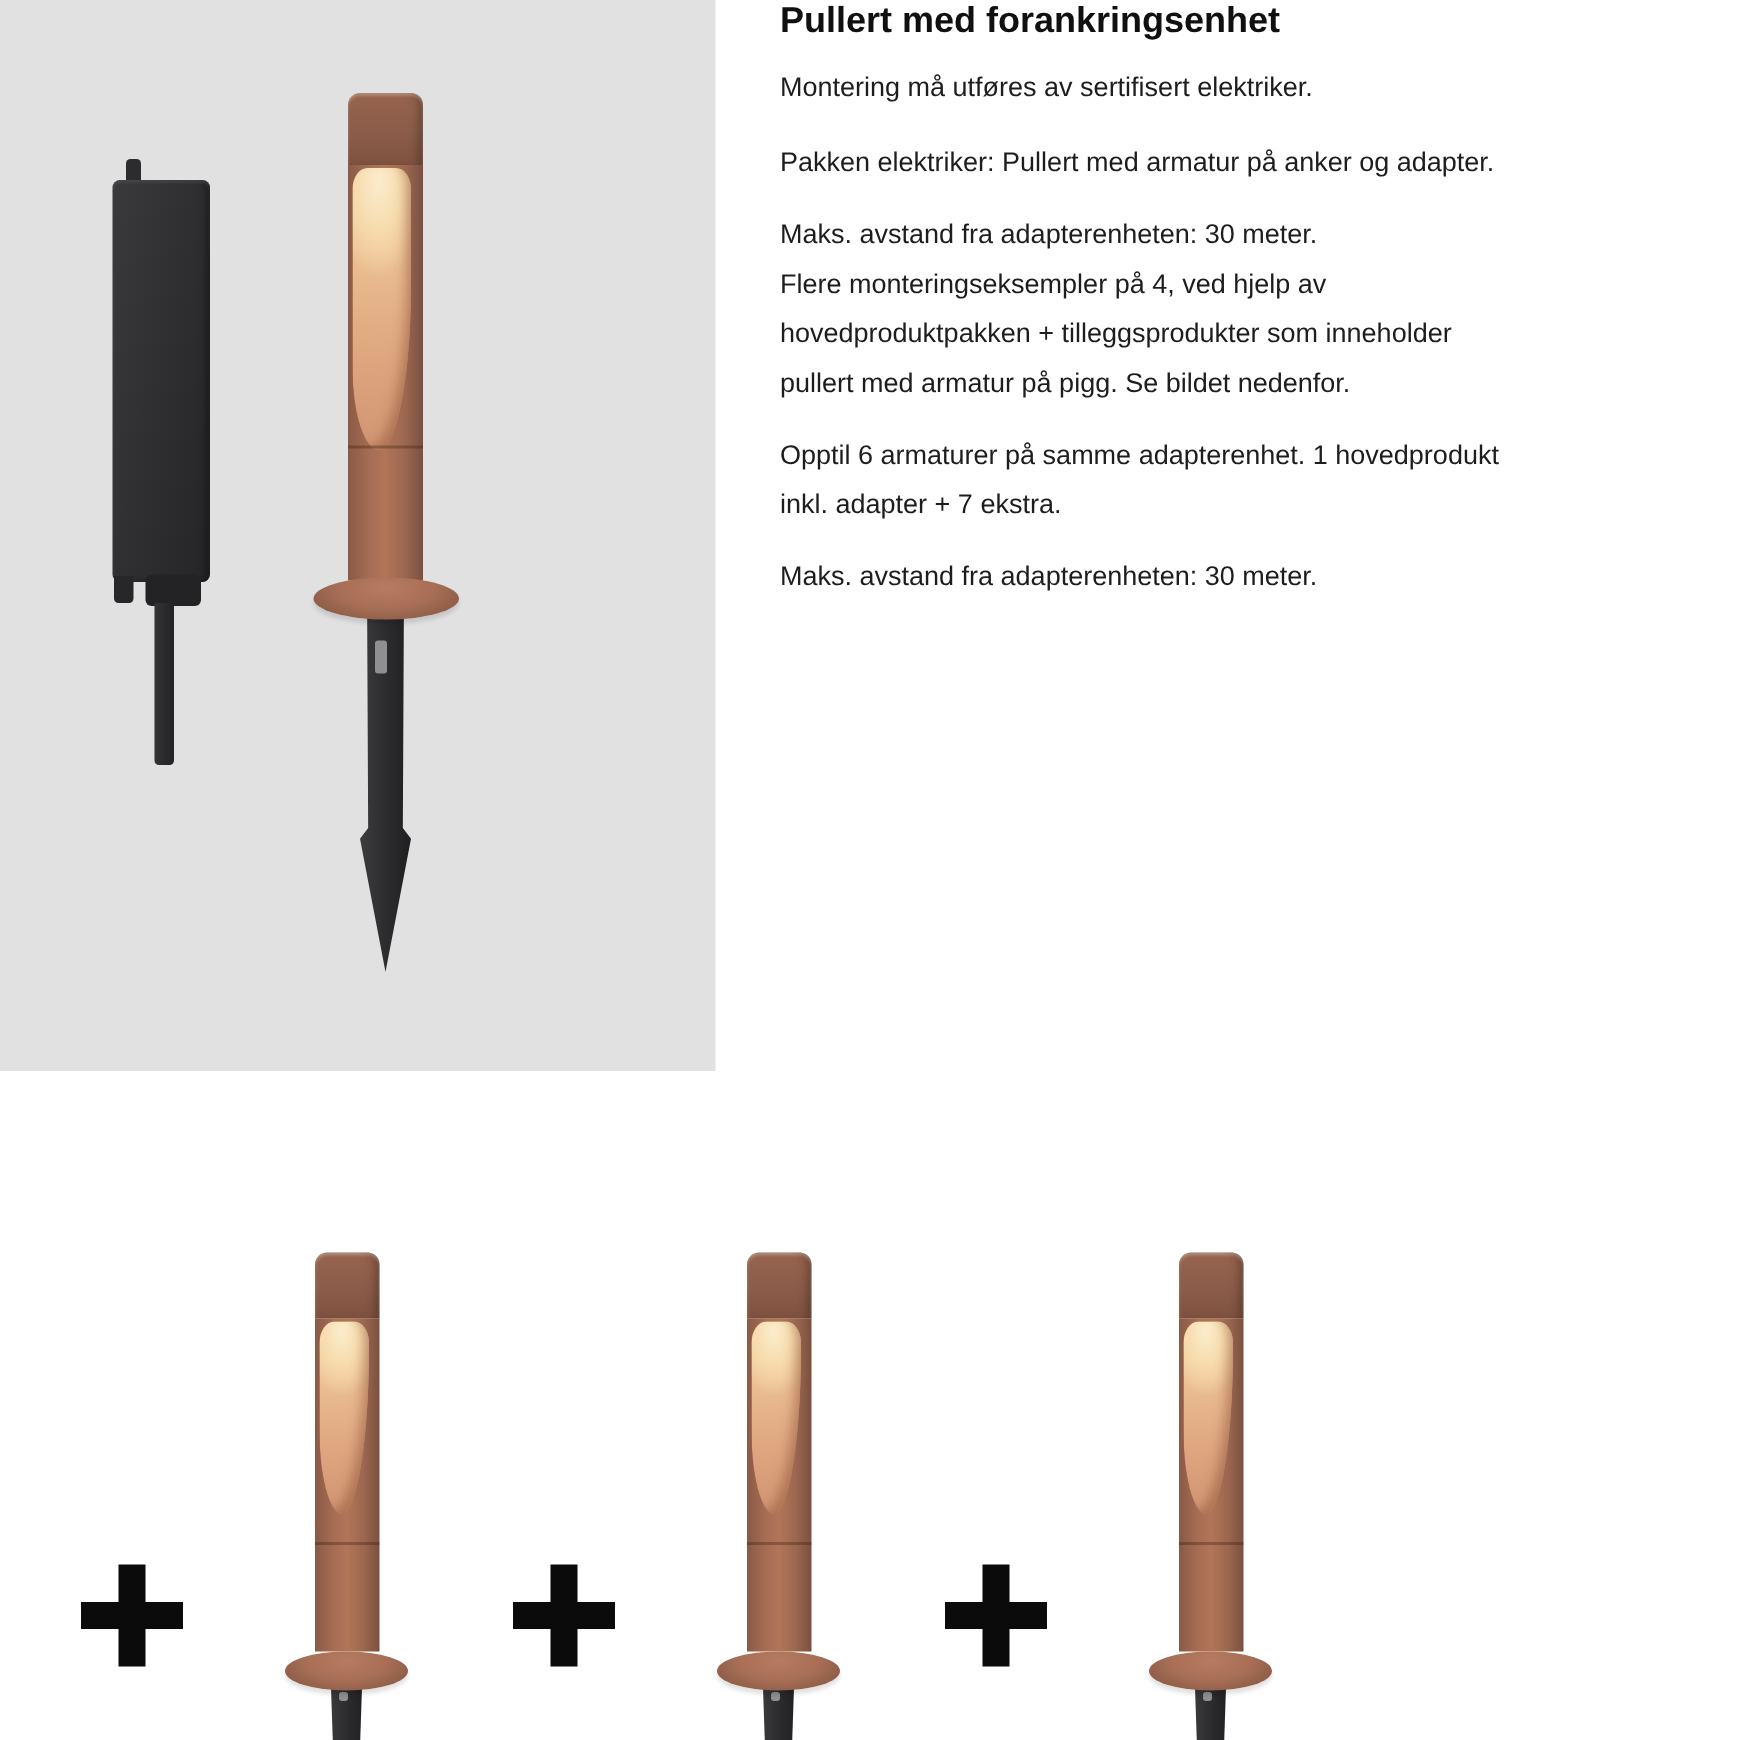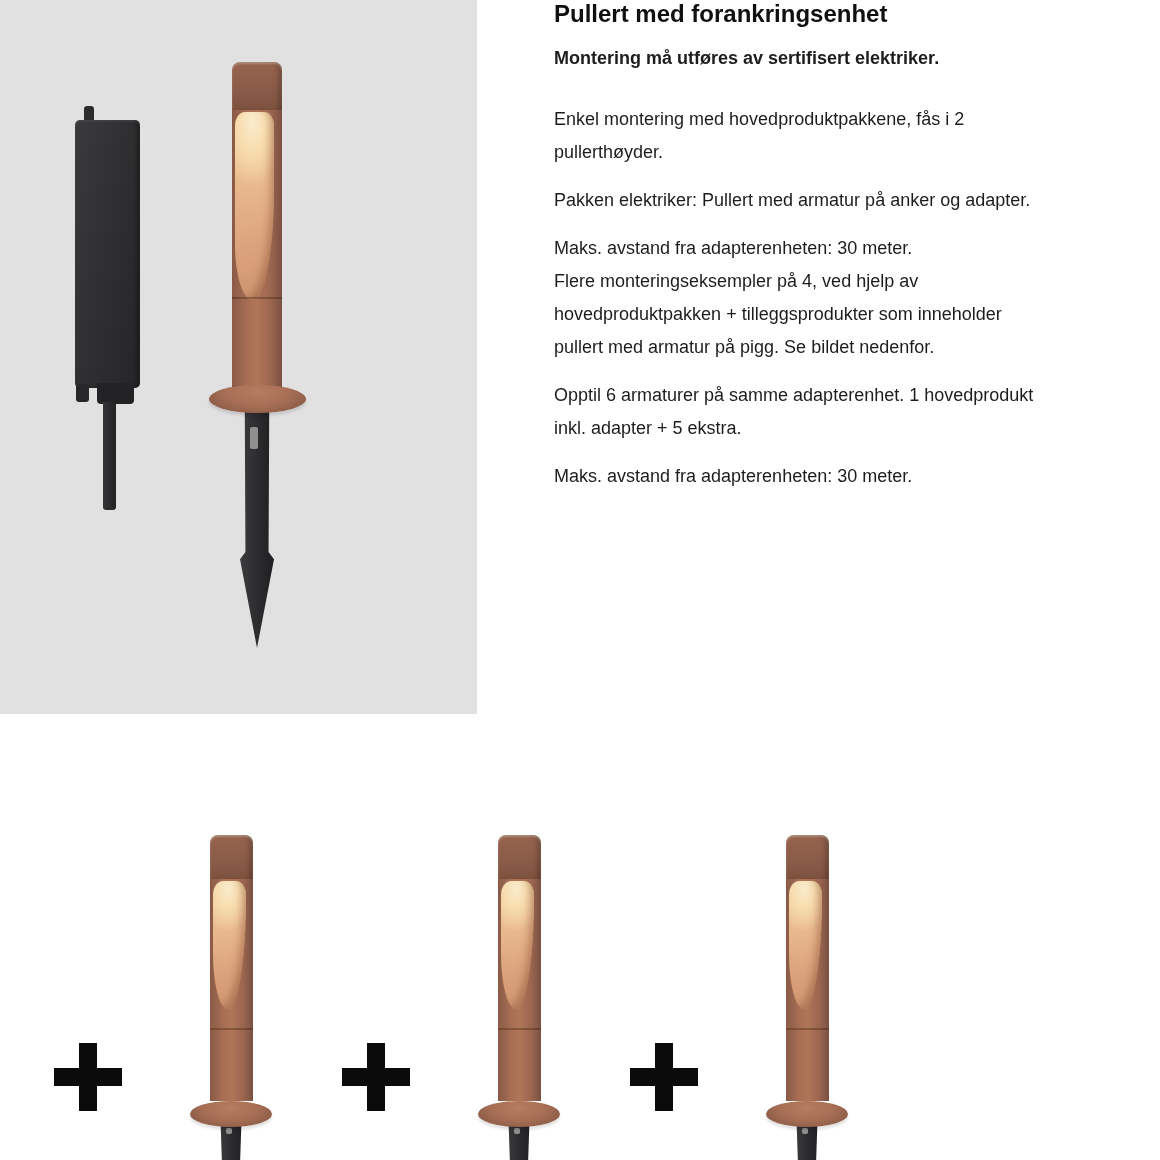--- a/index.html
+++ b/index.html
@@ -36,24 +36,24 @@
   .b-seam{position:absolute; left:0; width:100%; height:2px; background:rgba(60,30,15,.35);}
   .b-flare{position:absolute; border-radius:50%;
           background:radial-gradient(ellipse at 50% 25%, #b57c61 0%, #a86f56 45%, #915f4a 75%, #7c5140 100%);
           box-shadow:0 3px 3px rgba(0,0,0,.12);}
   .b-spike{position:absolute; background:linear-gradient(90deg,#3c3c3e 0%,#2b2b2d 55%,#1f1f21 100%);}
   .b-spike .slot{position:absolute; left:30%; top:8%; width:22%; height:9%; background:#8f8f8f; border-radius:2px;}
   .spike-lg{clip-path:polygon(14% 0, 86% 0, 84% 60%, 100% 63%, 50% 100%, 0 63%, 16% 60%);}
   .spike-sm{clip-path:polygon(10% 0, 90% 0, 82% 100%, 18% 100%);}
 
   
-  .hero-copy{position:absolute; left:554px; top:0; width:492px; color:#1d1d1d;}
+  .hero-copy{position:absolute; left:520px; top:0; width:492px; color:#1d1d1d;}
   .hero-copy h1{margin:0 0 14px 0; font-size:24px; line-height:28px; font-weight:700; color:#101010; letter-spacing:0;}
   .hero-copy p{margin:0 0 15px 0; font-size:18px; line-height:33px; white-space:pre-line;}
-  .hero-copy p.intro{margin:0 0 28px 0;font-weight:bold;}
+  .hero-copy p.intro{margin:0 0 17px 0;}
 
   
   .addon-row{position:absolute; left:0; top:714px; width:1160px; height:446px; background:#ffffff; overflow:hidden;}
   .unit{position:absolute; top:0; width:0; height:100%;}
   .plus{position:absolute; left:-177px; top:329px; width:68px; height:68px;}
   .plus::before{content:""; position:absolute; left:0; top:25px; width:68px; height:18px; background:#0b0b0b;}
   .plus::after{content:""; position:absolute; left:25px; top:0; width:18px; height:68px; background:#0b0b0b;}
   .bollard-sm{left:-21.5px; top:121px; width:43px; height:292px;}
   .bollard-sm .b-cap{top:0; height:44px;}
   .bollard-sm .b-body{top:44px; height:222px;}
@@ -92,25 +92,24 @@
       <div class="b-spike spike-lg">
           <div class="slot"></div>
         </div>
       <div class="b-flare"></div>
     </div>
   </figure>
 
   <section class="hero-copy">
     <h1>Pullert med forankringsenhet</h1>
     <p class="intro">Montering må utføres av sertifisert elektriker.</p>
-    <p>Enkel montering med hovedproduktpakkene, fås i 2 pullerthøyder.</p>
     <p>Pakken elektriker: Pullert med armatur på anker og adapter.</p>
     <p>Maks. avstand fra adapterenheten: 30 meter.
 Flere monteringseksempler på 4, ved hjelp av hovedproduktpakken + tilleggsprodukter som inneholder pullert med armatur på pigg. Se bildet nedenfor.</p>
-    <p>Opptil 6 armaturer på samme adapterenhet. 1 hovedprodukt inkl. adapter + 5 ekstra.</p>
+    <p>Opptil 6 armaturer på samme adapterenhet. 1 hovedprodukt inkl. adapter + 7 ekstra.</p>
     <p>Maks. avstand fra adapterenheten: 30 meter.</p>
   </section>
 
   <section class="addon-row">
   <div class="unit" style="left: 231px;">
     <div class="plus"></div>
     <div class="bollard bollard-sm">
       <div class="b-body"></div>
       <div class="b-cap"></div>
       <div class="b-window"></div>

